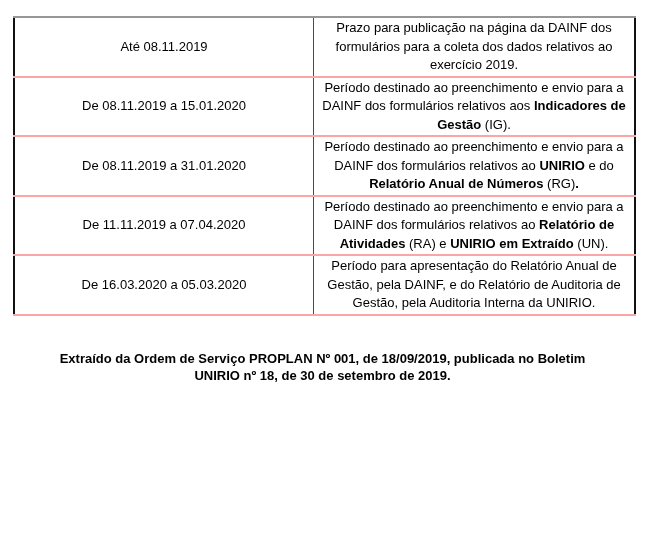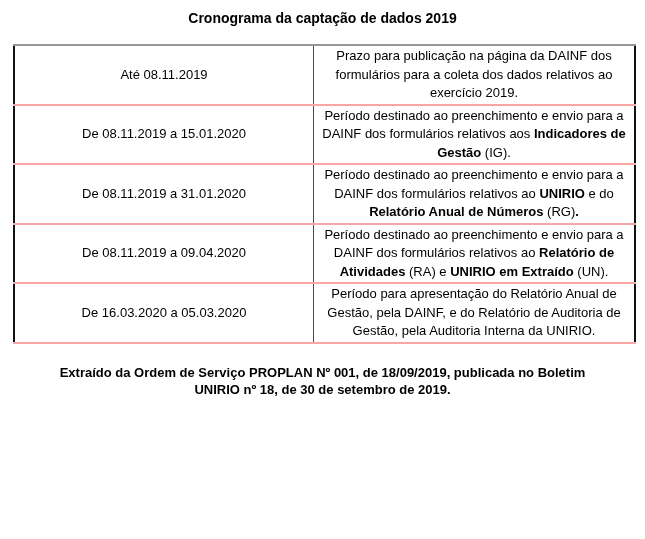--- a/index.html
+++ b/index.html
@@ -43,52 +43,51 @@
   }
   td.c-date {
     width: 292px;
     border-right: 1px solid #4a4a4a;
     margin-left: 33px;
   }
   td.c-desc {
     width: 314px;
   }
   .source-note {
-    margin: 20px auto 0 auto;
+    margin: 34px auto 0 auto;
     max-width: 565px;
     font-size: 13px;
     line-height: 17px;
     font-weight: bold;
     text-align: center;
   }
   b { font-weight: bold; }
 </style>
 </head>
 <body>
 
 <div class="page">
 
-  <h1 class="doc-title">Cronograma da captação de dados 2019</h1>
 
   <table class="schedule">
     <tbody>
       <tr>
         <td class="c-date">Até 08.11.2019</td>
         <td class="c-desc"><span>Prazo para publicação na página da DAINF dos formulários para a coleta dos dados relativos ao exercício 2019.</span></td>
       </tr>
       <tr>
         <td class="c-date">De 08.11.2019 a 15.01.2020</td>
         <td class="c-desc"><span>Período destinado ao preenchimento e envio para a DAINF dos formulários relativos aos </span><b>Indicadores de Gestão</b><span> (IG).</span></td>
       </tr>
       <tr>
         <td class="c-date">De 08.11.2019 a 31.01.2020</td>
         <td class="c-desc"><span>Período destinado ao preenchimento e envio para a DAINF dos formulários relativos ao </span><b>UNIRIO</b><span> e do </span><b>Relatório Anual de Números</b><span> (RG)</span><b>.</b></td>
       </tr>
       <tr>
-        <td class="c-date">De 08.11.2019 a 09.04.2020</td>
+        <td class="c-date">De 11.11.2019 a 07.04.2020</td>
         <td class="c-desc"><span>Período destinado ao preenchimento e envio para a DAINF dos formulários relativos ao </span><b>Relatório de Atividades</b><span> (RA) e </span><b>UNIRIO em Extraído</b><span> (UN).</span></td>
       </tr>
       <tr>
         <td class="c-date">De 16.03.2020 a 05.03.2020</td>
         <td class="c-desc"><span>Período para apresentação do Relatório Anual de Gestão, pela DAINF, e do Relatório de Auditoria de Gestão, pela Auditoria Interna da UNIRIO.</span></td>
       </tr>
     </tbody>
   </table>
 
   <p class="source-note">Extraído da Ordem de Serviço PROPLAN Nº 001, de 18/09/2019, publicada no Boletim UNIRIO nº 18, de 30 de setembro de 2019.</p>

